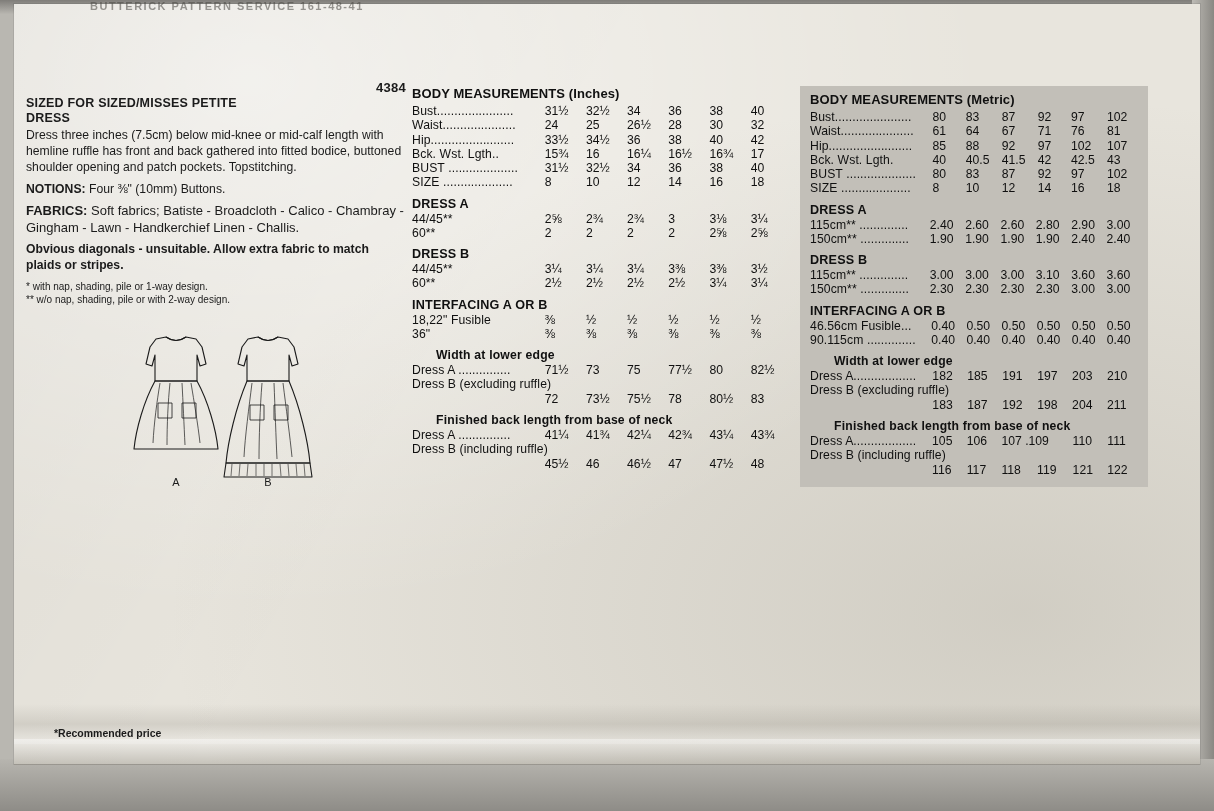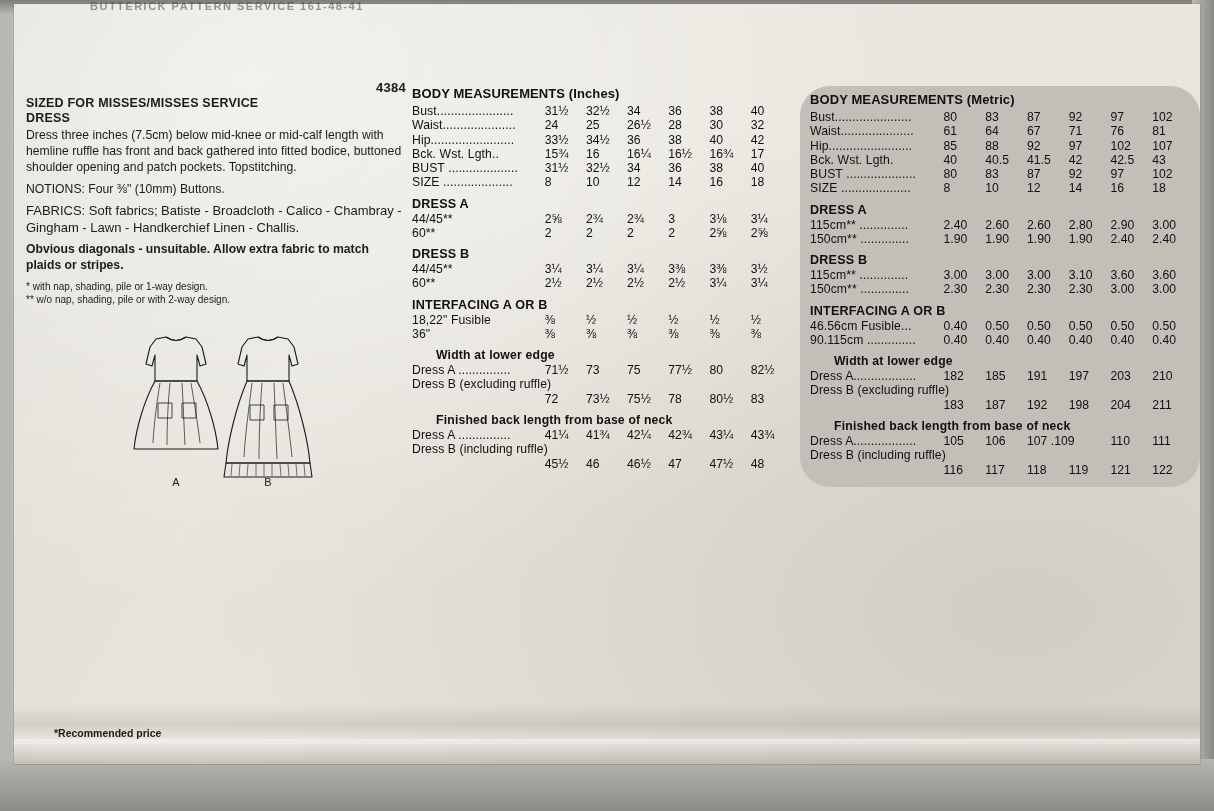--- a/index.html
+++ b/index.html
@@ -107,21 +107,21 @@
     font-size: 12.2px;
     line-height: 1.30;
     margin-bottom: 6px;
     letter-spacing: 0.01px;
   }
   .notions {
     font-size: 12.2px;
     line-height: 1.30;
     margin-bottom: 5px;
   }
-  .notions b, .fabrics b { font-weight: normal; }
+  .notions b, .fabrics b { font-weight: bold; }
   .fabrics {
     font-size: 13px;
     line-height: 1.30;
     margin-bottom: 6px;
   }
   .note {
     font-size: 12.2px;
     line-height: 1.30;
     margin-bottom: 6px;
     font-weight: bold;
@@ -156,25 +156,24 @@
   }
 
   
   .table-block {
     position: absolute;
     color: #101010;
     font-size: 12.2px;
   }
   #inches-block { left: 412px; top: 86px; width: 380px; }
   #metric-block {
-    left: 800px; top: 86px; width: 400px;
+    left: 800px; top: 86px; width: 348px;
     background: #c2bfb8;
     padding: 6px 6px 10px 10px;
     box-sizing: border-box;
-    border-radius: 30px;
   }
   .tbl-title {
     font-weight: bold;
     font-size: 13px;
     margin-bottom: 3px;
     letter-spacing: 0.1px;
   }
   .sec-title {
     font-weight: bold;
     font-size: 12.6px;
@@ -212,21 +211,21 @@
   <div class="edge-top"></div>
   <div class="edge-right"></div>
   <div class="edge-bottom"></div>
 
   <div class="paper">
     <div class="fold"></div>
     <div class="fold2"></div>
 
     <div class="left-col">
       <div class="pattern-number">4384</div>
-      <div class="sized-for">SIZED FOR MISSES/MISSES SERVICE</div>
+      <div class="sized-for">SIZED FOR SIZED/MISSES PETITE</div>
       <div class="garment-type">DRESS</div>
       <div class="desc">Dress three inches (7.5cm) below mid-knee or mid-calf length with hemline ruffle has front and back gathered into fitted bodice, buttoned shoulder opening and patch pockets. Topstitching.</div>
       <div class="notions">
         <b>NOTIONS:</b><span> Four ⅜" (10mm) Buttons.</span>
       </div>
       <div class="fabrics">
         <b>FABRICS:</b><span> Soft fabrics; Batiste - Broadcloth - Calico - Chambray - Gingham - Lawn - Handkerchief Linen - Challis.</span>
       </div>
       <div class="note">Obvious diagonals - unsuitable. Allow extra fabric to match plaids or stripes.</div>
       <div class="nap">* with nap, shading, pile or 1-way design.</div>

